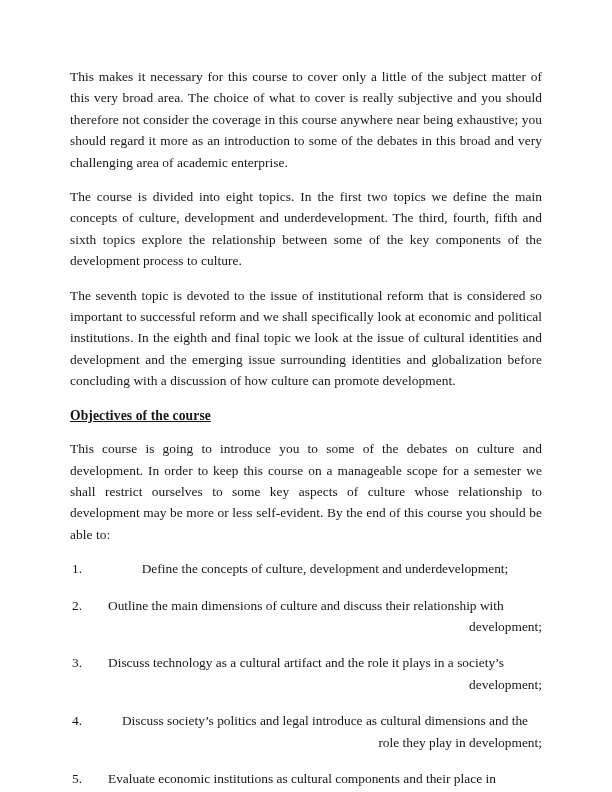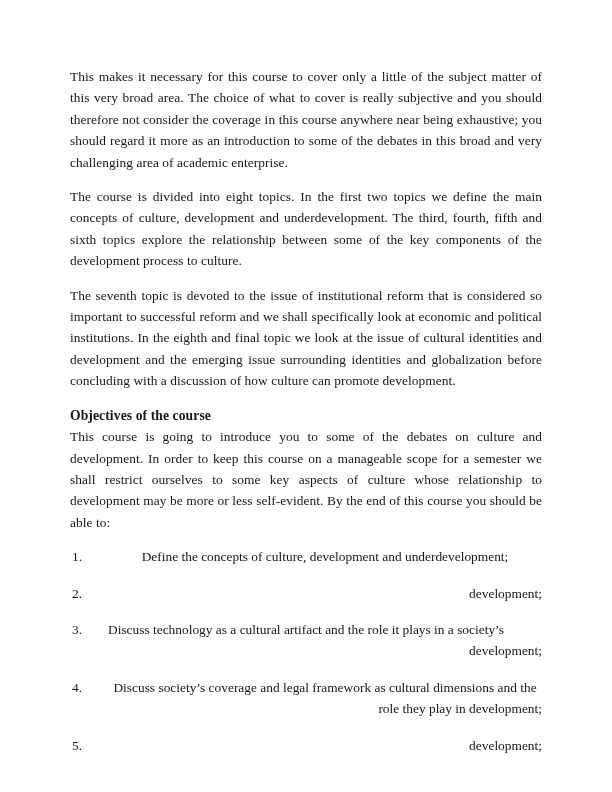--- a/index.html
+++ b/index.html
@@ -38,26 +38,27 @@
   p.body-par {
     margin: 0 0 13px 0;
     font-size: 13.4px;
     line-height: 21.4px;
     text-align: justify;
     text-justify: inter-word;
     letter-spacing: 0.05px;
   }
 
   h2.section-heading {
-    margin: 5px 0 0 0;
+    margin: 5px 0 12px 0;
     font-size: 13.6px;
     line-height: 21.4px;
     font-weight: bold;
     text-align: left;
     letter-spacing: 0.1px;
+    text-decoration: underline;
   }
 
   ol.objectives {
     list-style: none;
     margin: 12px 0 0 0;
     padding: 0;
   }
 
   li.objective-item {
     position: relative;
@@ -128,36 +129,38 @@
 
     <ol class="objectives">
 
       <li class="objective-item">
         <span class="num">1.</span>
         <span class="line-main ragged">Define the concepts of culture, development and underdevelopment;</span>
       </li>
 
       <li class="objective-item">
         <span class="num">2.</span>
+        <span class="line-main">Outline the main dimensions of culture and discuss their relationship with</span>
         <span class="line-cont">development;</span>
       </li>
 
       <li class="objective-item">
         <span class="num">3.</span>
         <span class="line-main">Discuss technology as a cultural artifact and the role it plays in a society’s</span>
         <span class="line-cont">development;</span>
       </li>
 
       <li class="objective-item">
         <span class="num">4.</span>
-        <span class="line-main ragged">Discuss society’s coverage and legal framework as cultural dimensions and  the</span>
+        <span class="line-main ragged">Discuss society’s politics and legal introduce as cultural dimensions and  the</span>
         <span class="line-cont flush">role they play in development;</span>
       </li>
 
       <li class="objective-item">
         <span class="num">5.</span>
+        <span class="line-main">Evaluate economic institutions as cultural components and their place in</span>
         <span class="line-cont">development;</span>
       </li>
 
     </ol>
   </div>
 
 </div>
 
 </body></html>

